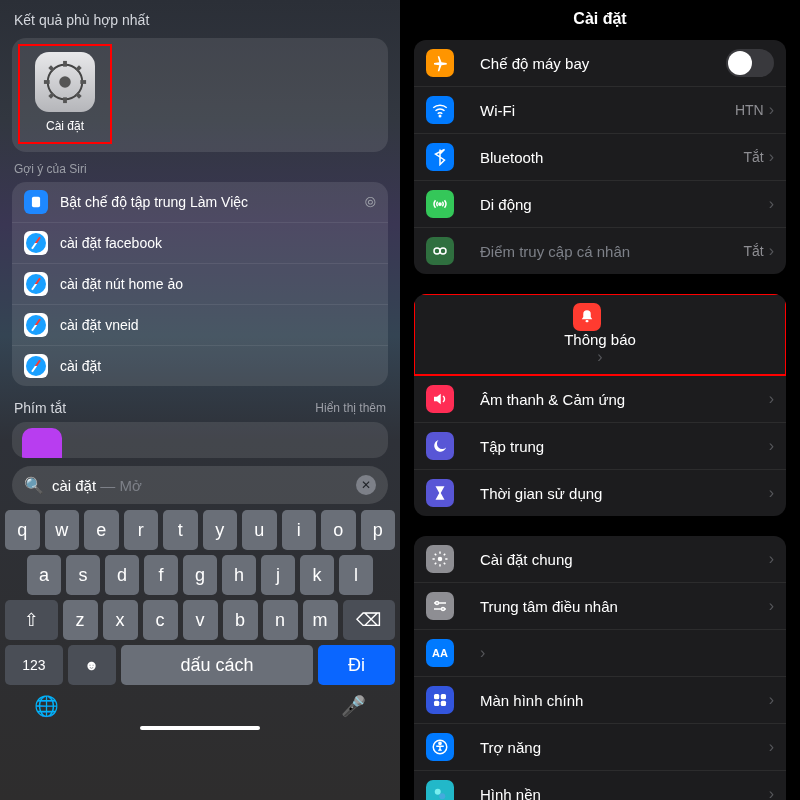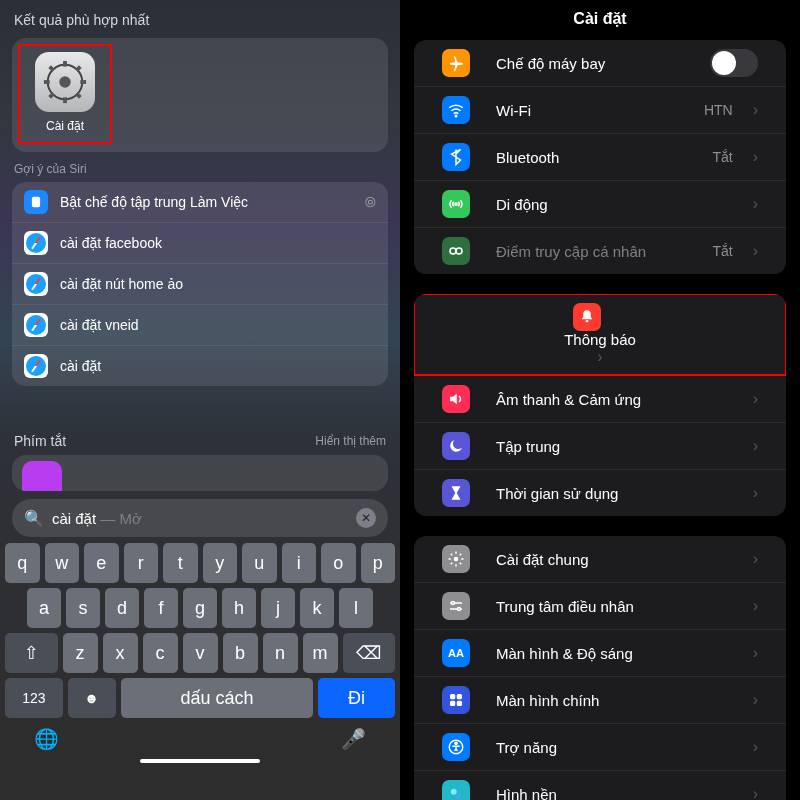--- a/index.html
+++ b/index.html
@@ -17,21 +17,21 @@
   .siri-hint { font-size:12px; color:#9c9fa7; padding:0 14px 6px; }
   .sugg-list { margin:0 12px; background:rgba(255,255,255,0.10); border-radius:14px; overflow:hidden; }
   .sugg-item { display:flex; align-items:center; padding:8px 12px; font-size:14px; }
   .sugg-item + .sugg-item { border-top:1px solid rgba(255,255,255,0.08);align-items:center; }
   .sugg-ic { width:24px; height:24px; border-radius:6px; margin-right:12px; display:flex; align-items:center; justify-content:center; font-size:13px; }
   .ic-focus { background:#1e88ff; }
   .ic-safari { background:#fff; border-radius:6px; display:flex; align-items:center; justify-content:center;}
   .ic-safari-inner { width:20px; height:20px; border-radius:50%; background:#1aa0ff; position:relative;}
   .ic-safari-inner::after{content:"";position:absolute;left:50%;top:50%;width:2px;height:14px;background:linear-gradient(180deg,#ff3b30 50%,#fff 50%);transform:translate(-50%,-50%) rotate(35deg);}
   .sugg-extra{margin-left:auto;color:#9c9fa7;font-size:14px;}
-  .sc-head { display:flex; align-items:center; padding:14px 14px 6px; font-size:14px; color:#d4d7dd;margin-top:33px;}
+  .sc-head { display:flex; align-items:center; padding:14px 14px 6px; font-size:14px; color:#d4d7dd;}
   .sc-more { margin-left:auto; font-size:12px; color:#9c9fa7;}
   .sc-card { margin:0 12px 8px; background:rgba(255,255,255,0.10); border-radius:14px; height:36px; position:relative; overflow:hidden;}
   .sc-blob { position:absolute; left:10px; top:6px; width:40px; height:40px; background:#b83df0; border-radius:10px;}
   .search-bar { margin:6px 12px 6px; background:rgba(255,255,255,0.12); border-radius:20px; height:38px; display:flex; align-items:center; padding:0 12px; }
   .search-ic { color:#9c9fa7; font-size:16px; margin-right:8px;}
   .search-text { flex:1; color:#fff; font-size:15px;}
   .search-open { color:#7d8088; font-size:15px;}
   .search-clear { width:20px;height:20px;border-radius:50%;background:#7d8088;color:#1f2227;display:flex;align-items:center;justify-content:center;font-size:12px;margin-left:10px;}
   .kb { }
   .kb-row { display:flex; justify-content:center; gap:5px; margin:5px 5px;}
@@ -39,27 +39,27 @@
   .key.dark { background:#4a4e56; font-size:14px;}
   .key.go { background:#0a66ff;}
   .key.wide { flex:4;}
   .row3 .key:first-child, .row3 .key:last-child { flex:1.5; background:#4a4e56;}
   .bot { display:flex; align-items:center; justify-content:space-between; padding:4px 34px 6px;}
   .bot span { color:#cfd2d9; font-size:20px;}
   .home-ind{height:4px;width:120px;background:#fff;border-radius:2px;margin:2px auto 0;}
   
   .rt-title { text-align:center; font-size:16px; font-weight:600; padding:10px 0 12px;}
   .group { margin:0 14px 20px; background:#1c1c1e; border-radius:12px; overflow:hidden;}
-  .row { display:flex; align-items:center; padding:9px 28px; font-size:15px; min-height:42px;}
+  .row { display:flex; align-items:center; padding:9px 12px; font-size:15px; min-height:42px;}
   .row + .row { border-top:1px solid rgba(255,255,255,0.07);}
   .ricon { width:28px; height:28px; border-radius:7px; margin-right:26px; display:flex; align-items:center; justify-content:center;}
   .ricon svg{width:18px;height:18px;}
   .rlabel{flex:1; color:#fff;}
   .rlabel.dim{color:#7d8088;}
-  .rval{color:#8e8e93;font-size:14px;margin-right:20px;}
+  .rval{color:#8e8e93;font-size:14px;margin-right:5px;}
   .chev{color:#55565a;font-size:16px;}
   .switch{width:48px;height:28px;border-radius:14px;background:#39393d;position:relative;}
   .switch::after{content:"";position:absolute;left:2px;top:2px;width:24px;height:24px;border-radius:50%;background:#fff;}
   .hl{position:relative;flex-direction:column;}
   .hl::before{content:"";position:absolute;inset:-1px -1px -1px -1px;border:2px solid #ff0000;pointer-events:none;z-index:2;}
 </style>
 </head>
 <body>
 
 <div class="pane left">
@@ -306,21 +306,20 @@
             <line x1="18" y1="16" x2="20" y2="16"></line>
           </svg>
         </div>
         <span class="rlabel">Trung tâm điều nhân</span>
         <span class="chev">›</span>
       </div>
       <div class="row">
         <div class="ricon" style="background:#007aff">
           <span style="color:#fff;font-size:11px;font-weight:700">AA</span>
         </div>
-        <span class="rlabel">Màn hình &amp; Độ sáng</span>
         <span class="chev">›</span>
       </div>
       <div class="row">
         <div class="ricon" style="background:#3355dd">
           <svg viewBox="0 0 24 24" fill="#fff">
             <rect x="4" y="4" width="7" height="7" rx="2"></rect>
             <rect x="13" y="4" width="7" height="7" rx="2"></rect>
             <rect x="4" y="13" width="7" height="7" rx="2"></rect>
             <rect x="13" y="13" width="7" height="7" rx="2"></rect>
           </svg>

